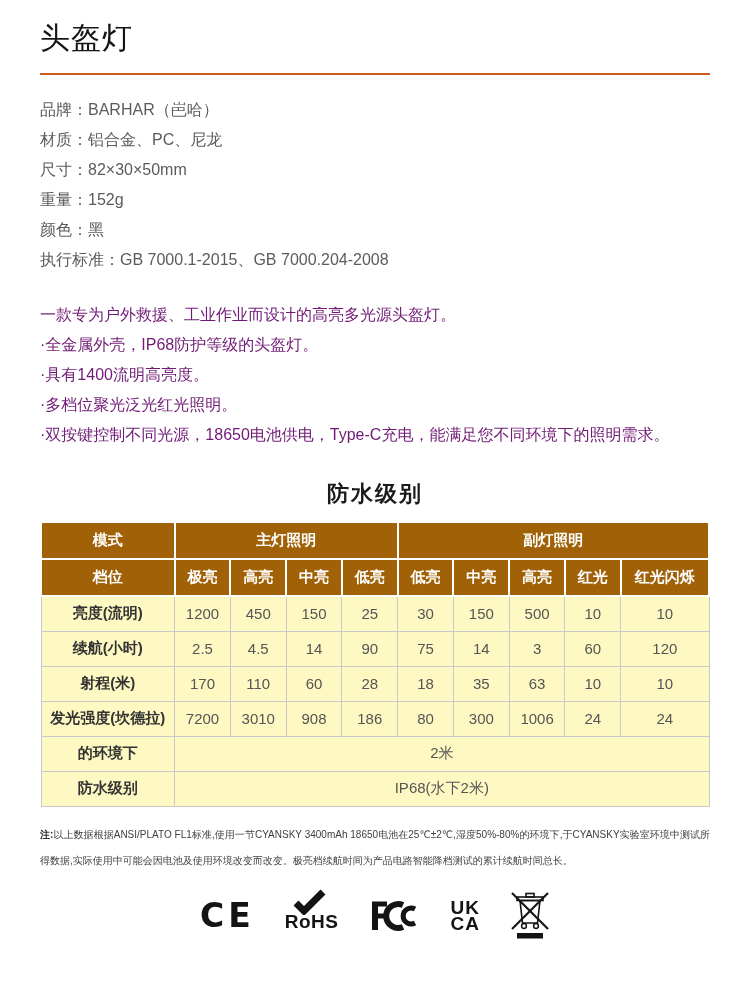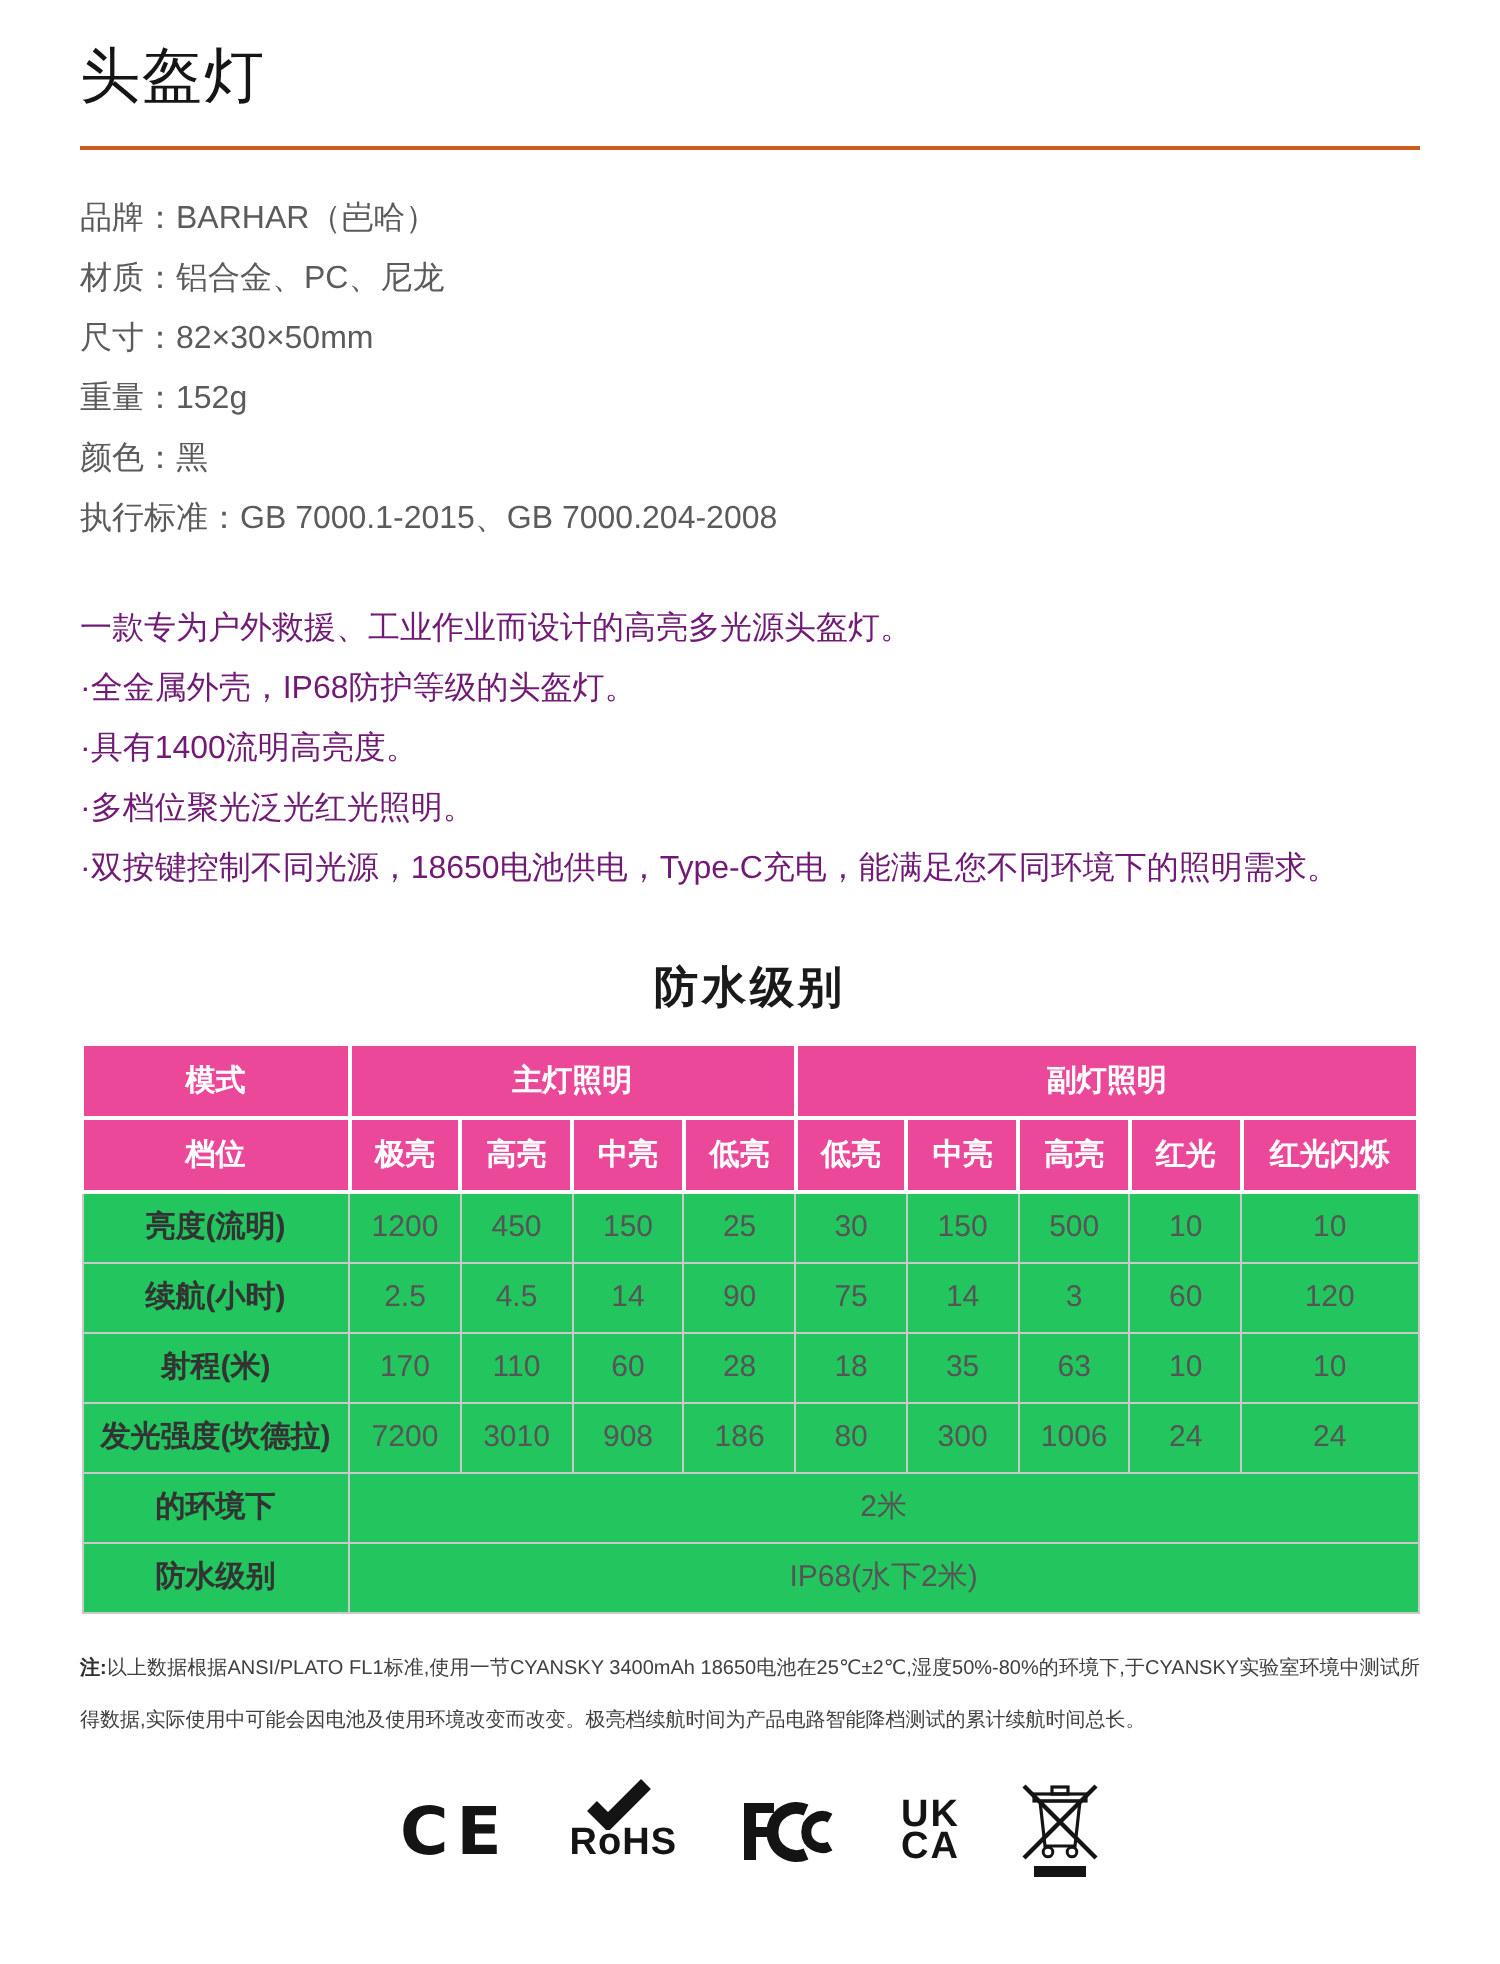--- a/index.html
+++ b/index.html
@@ -38,31 +38,31 @@
     line-height: 30px;
   }
 
   table.spec-table {
     width: 100%;
     margin-top: 12px;
     border-collapse: collapse;
     table-layout: fixed;
   }
   table.spec-table th {
-    background: #ec4899;
+    background: #a16207;
     color: #ffffff;
     font-size: 15px; font-weight: 700;
     height: 37px;
     border: 2px solid #ffffff;
     text-align: center; vertical-align: middle;
   }
   table.spec-table td {
     height: 35px;
     border: 1px solid #c9c9c9;
-    background: #22c55e;
+    background: #fef9c3;
     font-size: 15px; color: #555555;
     text-align: center; vertical-align: middle;
   }
   table.spec-table td.rowlabel {
     font-weight: 700; color: #333333;
   }
 
   .note {
     margin-top: 15px;
     font-size: 10px; color: #404040; line-height: 26px;

